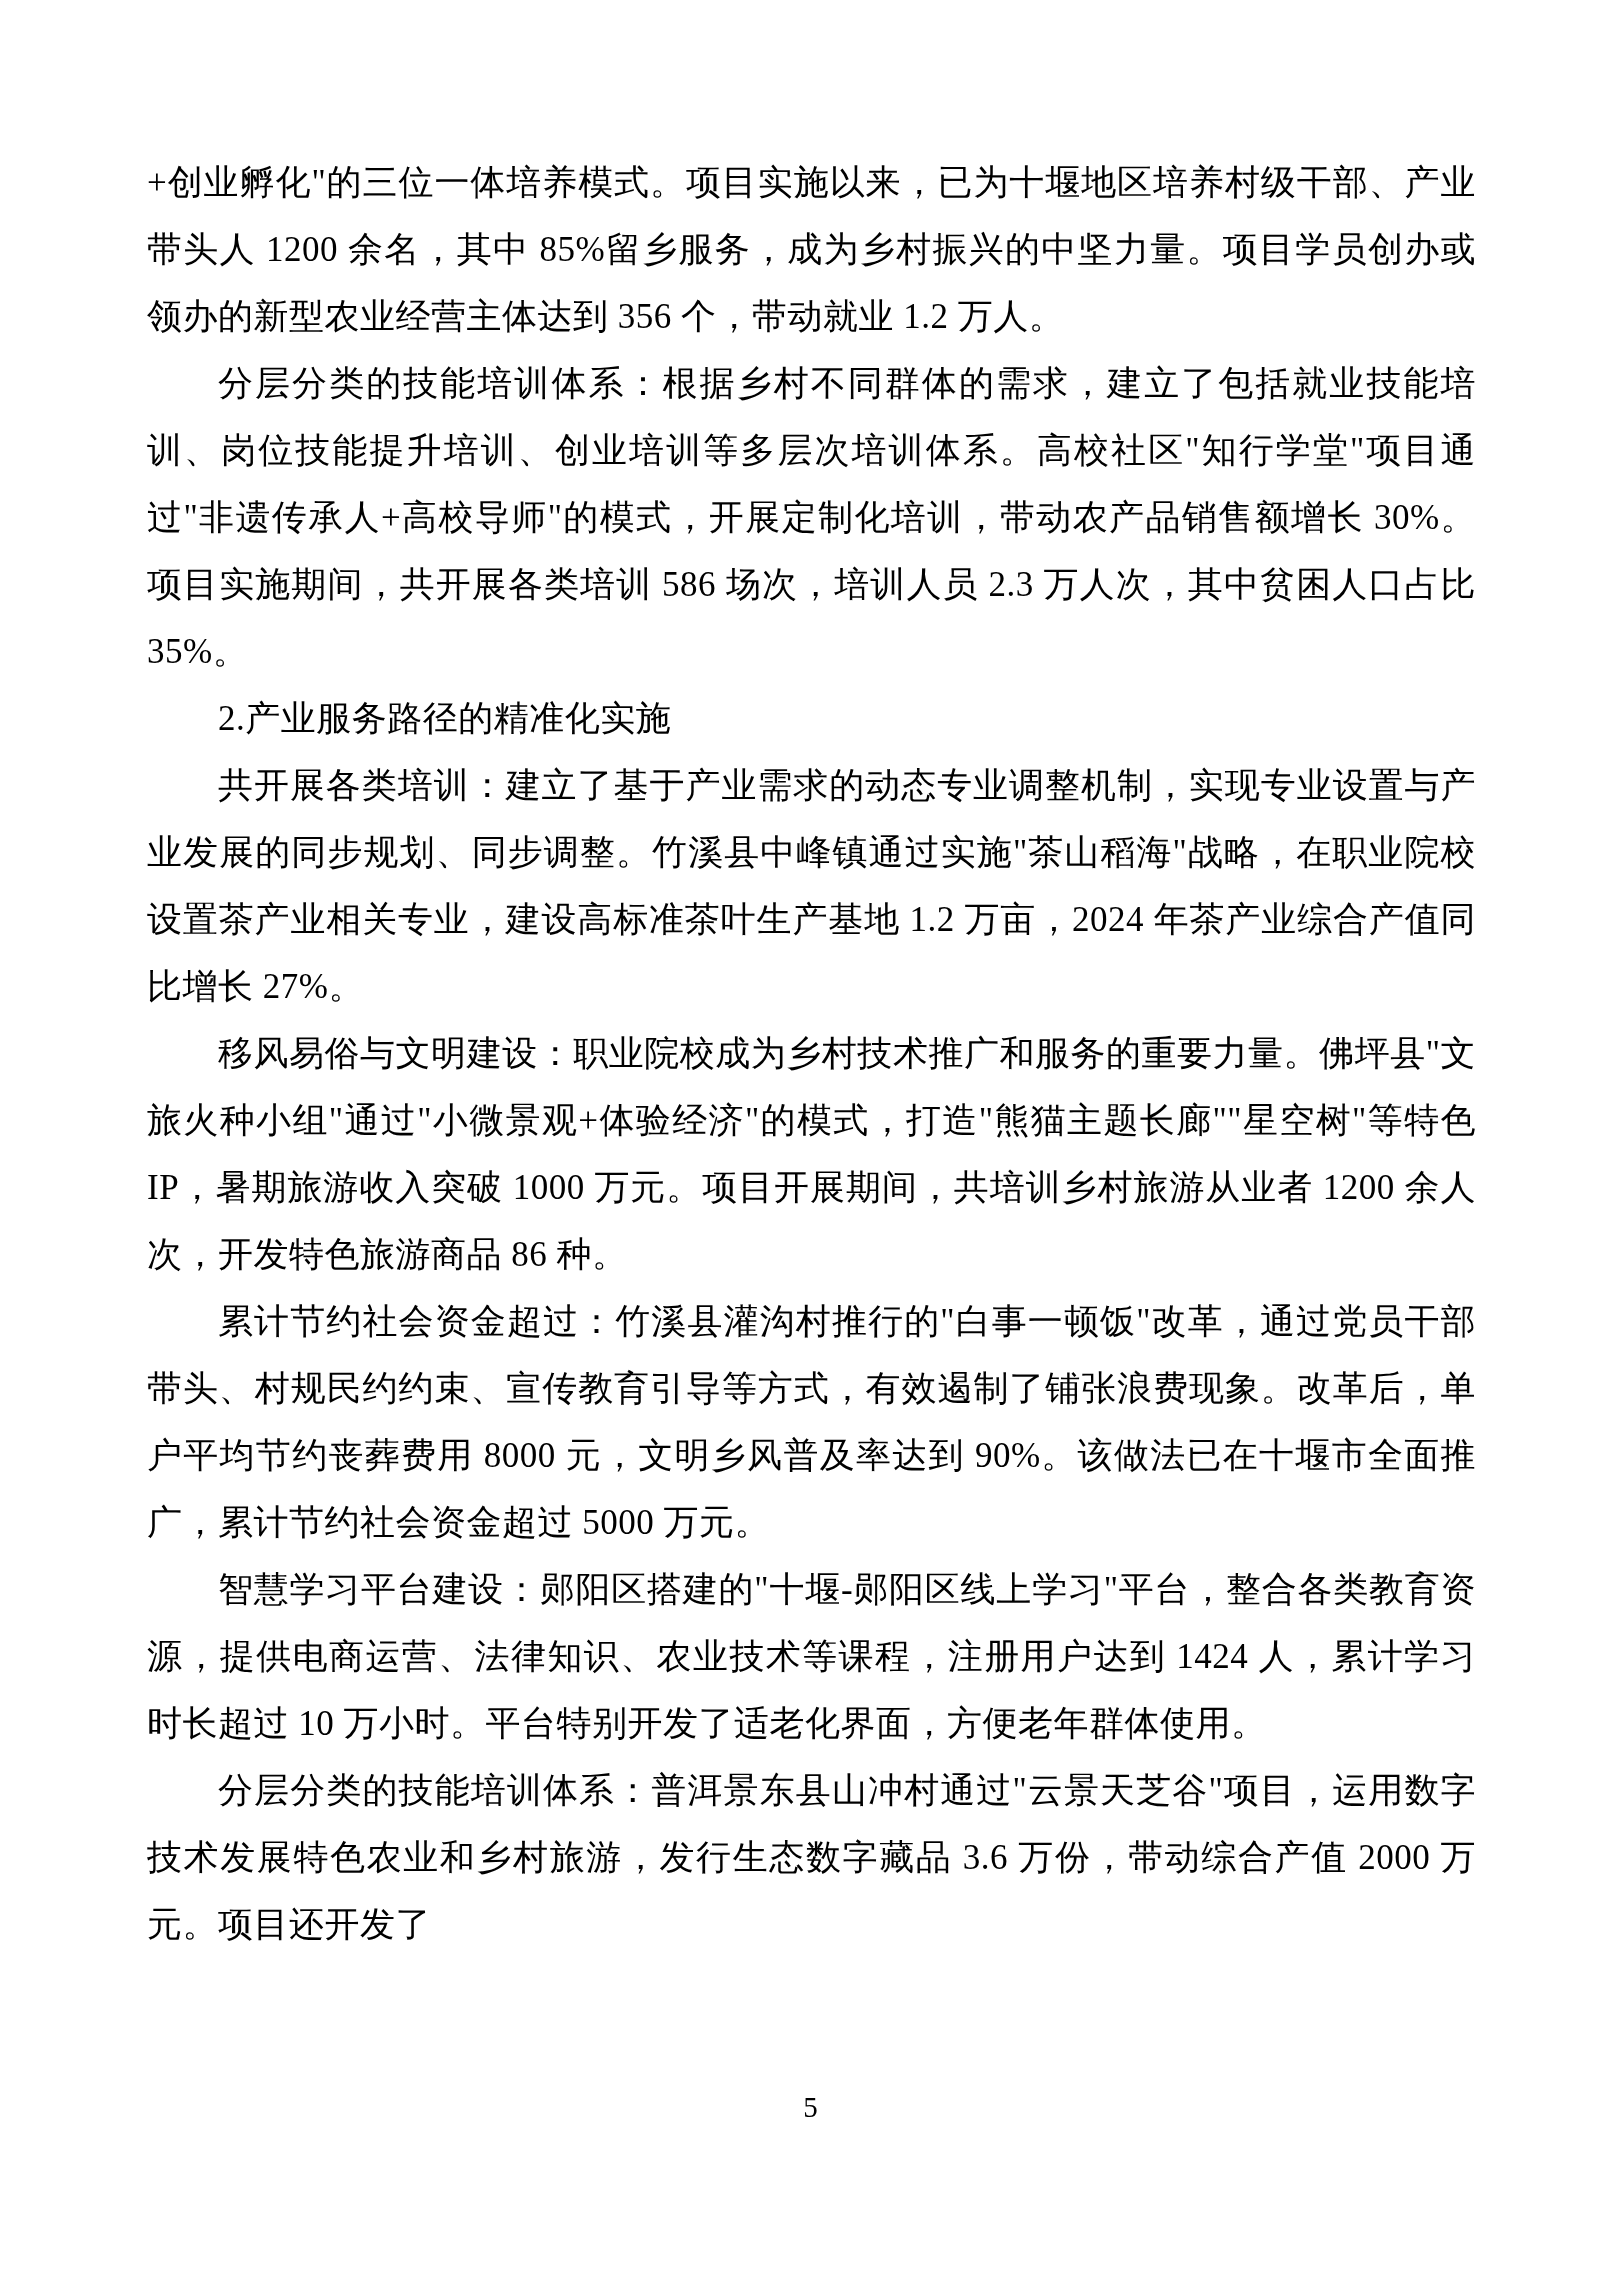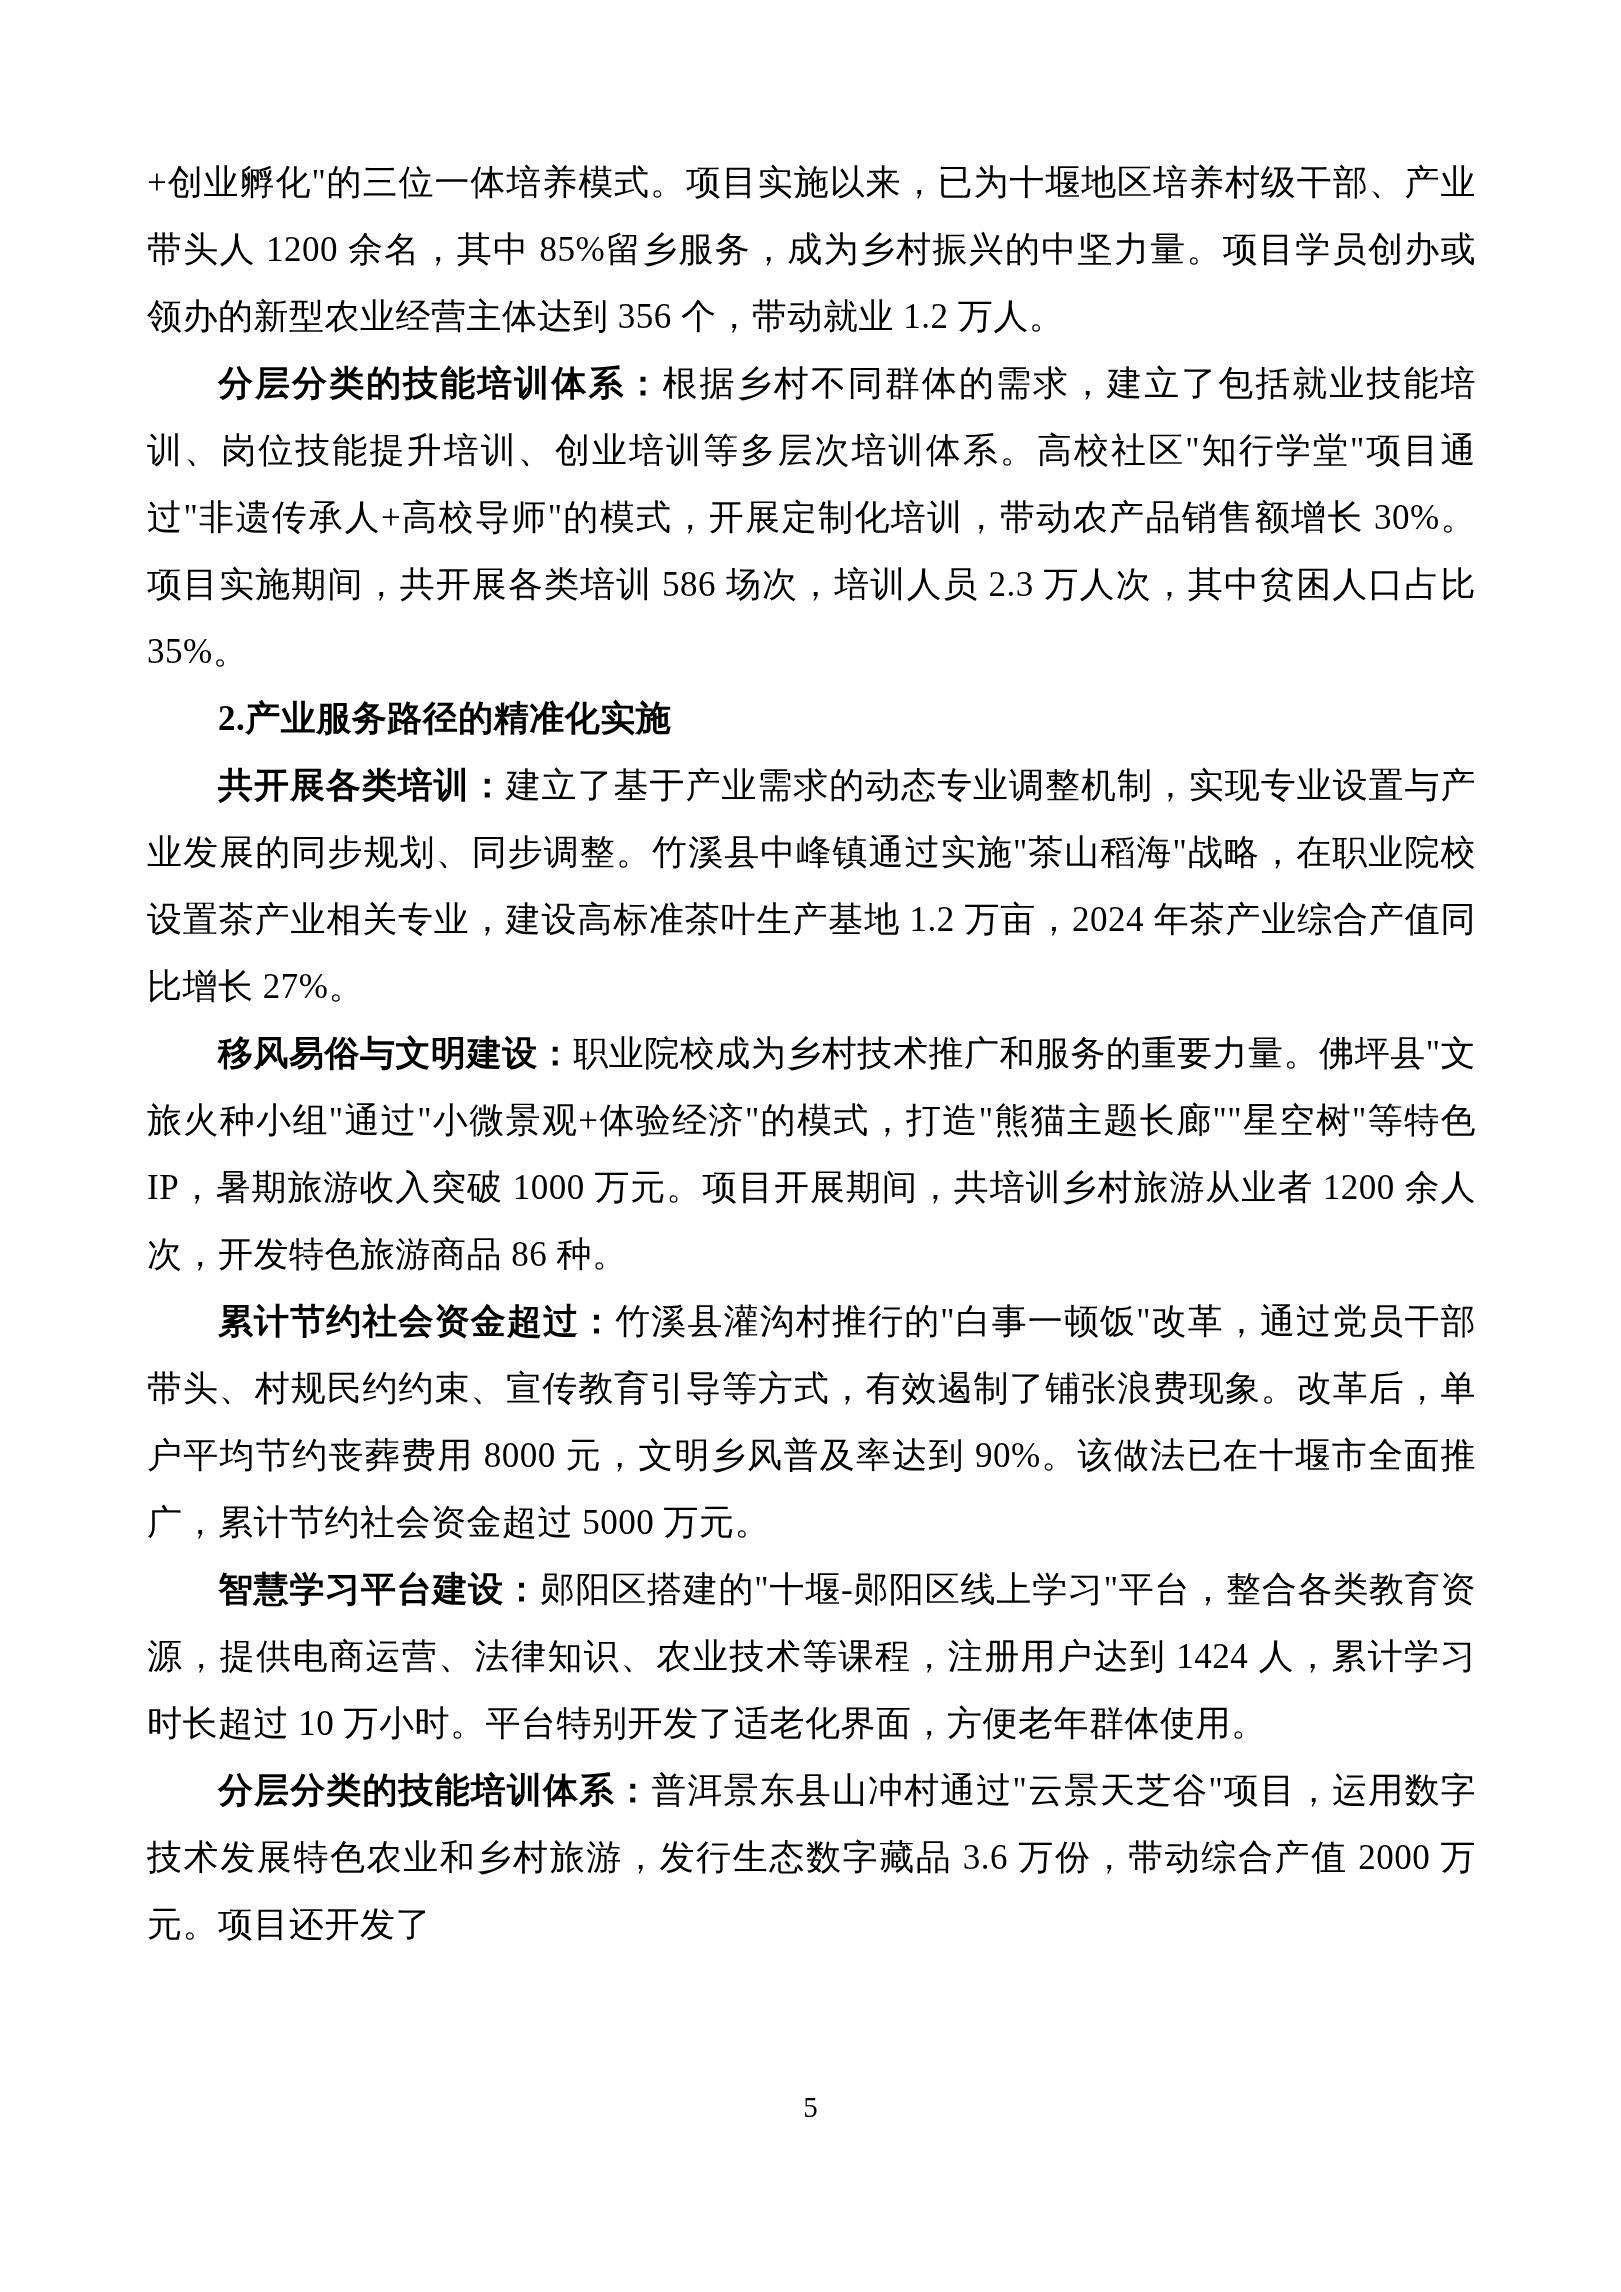--- a/index.html
+++ b/index.html
@@ -30,25 +30,25 @@
     margin: 0;
     padding: 0;
   }
   .para {
     text-indent: 71px;
   }
   .para.no-indent {
     text-indent: 0;
   }
   .heading {
-    font-weight: bold;
+    font-weight: normal;
     text-indent: 71px;
   }
   .lead {
-    font-weight: bold;
+    font-weight: normal;
   }
   .page-number {
     position: absolute;
     top: 2088px;
     left: 0;
     width: 100%;
     text-align: center;
     font-size: 29px;
     line-height: 39px;
   }

